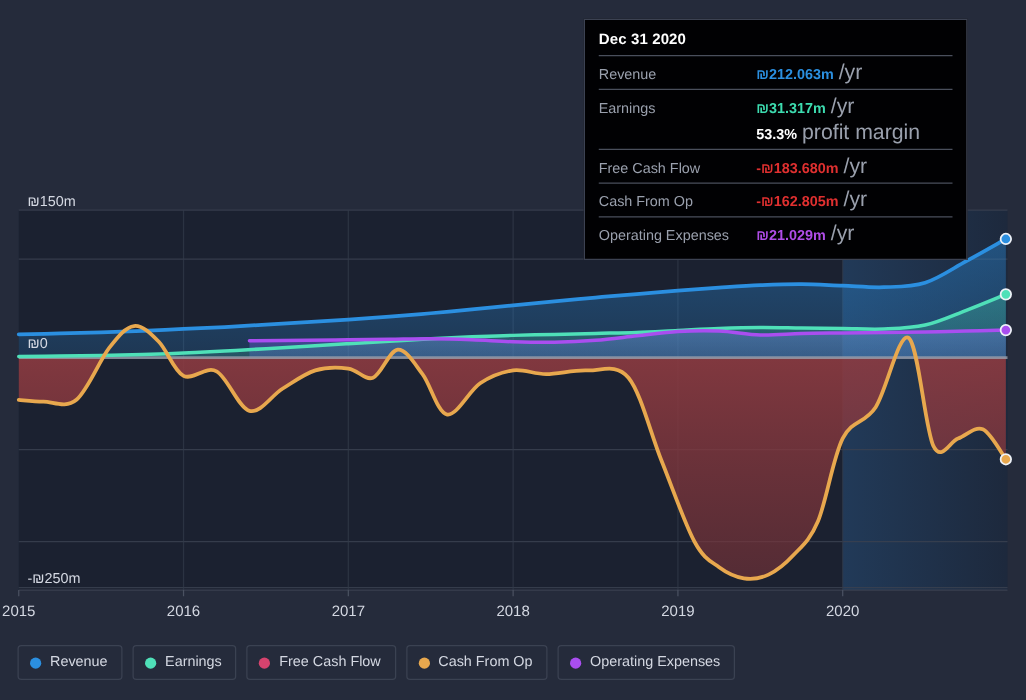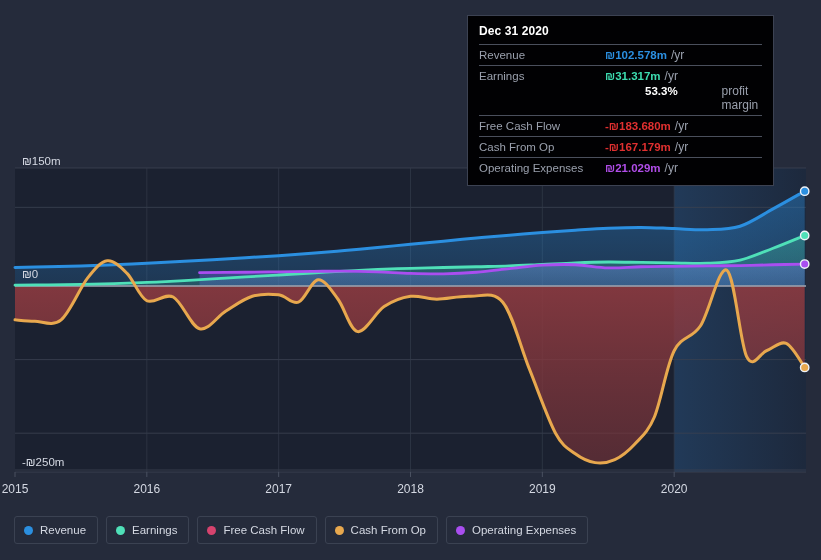--- a/index.html
+++ b/index.html
@@ -40,24 +40,24 @@
   .tt-date {
     color:#ffffff; font-weight:bold; font-size:12px;
     padding-bottom:6px; letter-spacing:0.1px;
   }
   .tt-row {
     display:flex; align-items:baseline;
     border-top:1px solid #4a4f5c;
     padding:3px 0 3px 0;
     min-height:17px;
   }
-  .tt-row.sub { border-top:none; padding-top:0; margin-top:-2px;gap:40px; }
+  .tt-row.sub { border-top:none; padding-top:0; margin-top:-2px; }
   .tt-label { width:126px; color:#9aa0ad; flex:0 0 126px; font-size:11.5px; }
   .tt-val   { font-weight:bold; font-size:11.5px; }
-  .tt-unit  { color:#9aa0ad; margin-left:4px; font-size:12px; font-weight:normal; }
+  .tt-unit  { color:#9aa0ad; margin-left:4px; font-size:17px; font-weight:normal; }
 
   
   .legend {
     position:absolute; left:0; top:508px;
     width:821px; height:44px;
     display:flex; align-items:center; gap:8px;
     padding-left:14px;
   }
   .legend-item {
     display:flex; align-items:center; gap:7px;
@@ -141,41 +141,41 @@
         <line x1="674.1666666666667" y1="472" x2="674.1666666666667" y2="477" stroke="#4a5161" stroke-width="1"></line>
         <text class="xtick-label" x="674.1666666666667" y="493" text-anchor="middle">2020</text>
       </svg>
   </div>
 
   <div class="tooltip">
     <div class="tt-date">Dec 31 2020</div>
     <div id="tt-rows">
         <div class="tt-row">
           <span class="tt-label">Revenue</span>
-          <span class="tt-val" style="color: rgb(43, 143, 224);">₪102.578m</span>
+          <span class="tt-val" style="color: rgb(43, 143, 224);">₪212.063m</span>
           <span class="tt-unit">/yr</span>
         </div>
         <div class="tt-row">
           <span class="tt-label">Earnings</span>
           <span class="tt-val" style="color: rgb(61, 220, 176);">₪31.317m</span>
           <span class="tt-unit">/yr</span>
         </div>
         <div class="tt-row sub">
           <span class="tt-label"></span>
           <span class="tt-val" style="color: rgb(255, 255, 255);">53.3%</span>
           <span class="tt-unit">profit margin</span>
         </div>
         <div class="tt-row">
           <span class="tt-label">Free Cash Flow</span>
           <span class="tt-val" style="color: rgb(224, 48, 48);">-₪183.680m</span>
           <span class="tt-unit">/yr</span>
         </div>
         <div class="tt-row">
           <span class="tt-label">Cash From Op</span>
-          <span class="tt-val" style="color: rgb(224, 48, 48);">-₪167.179m</span>
+          <span class="tt-val" style="color: rgb(224, 48, 48);">-₪162.805m</span>
           <span class="tt-unit">/yr</span>
         </div>
         <div class="tt-row">
           <span class="tt-label">Operating Expenses</span>
           <span class="tt-val" style="color: rgb(176, 77, 232);">₪21.029m</span>
           <span class="tt-unit">/yr</span>
         </div>
       </div>
   </div>
 

